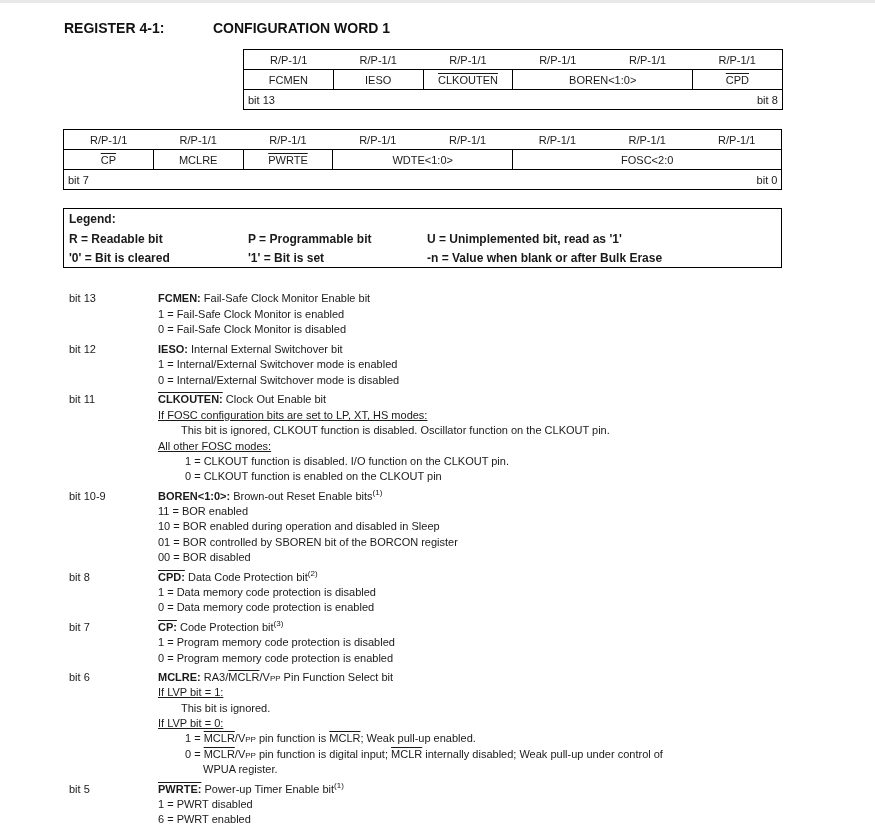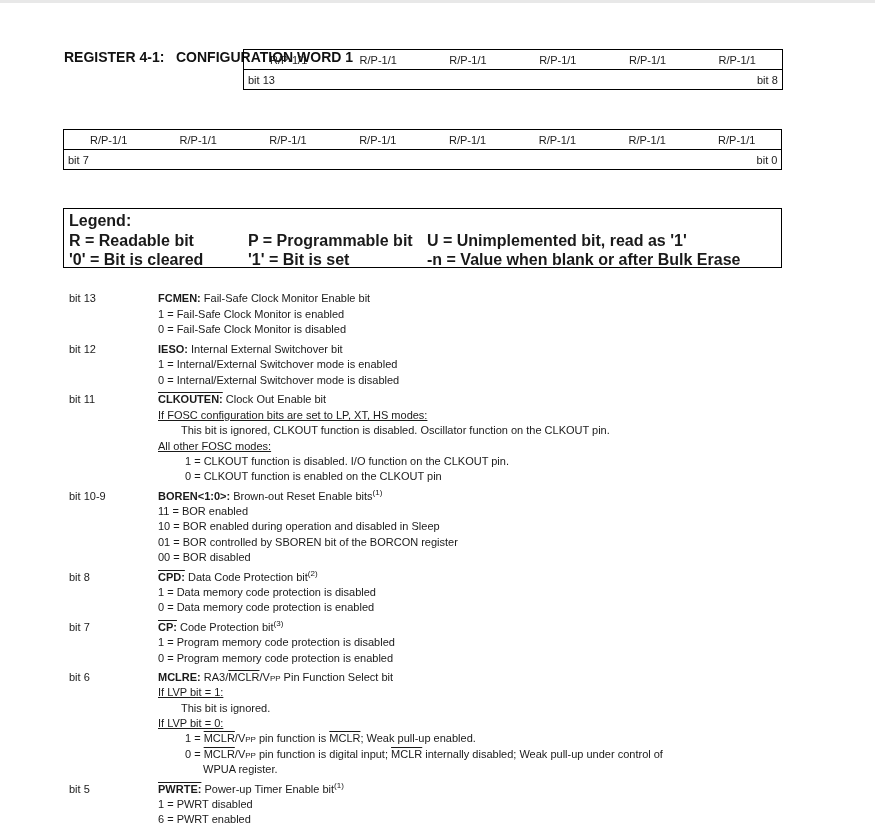--- a/index.html
+++ b/index.html
@@ -8,41 +8,41 @@
     background: #ffffff;
     font-family: "Liberation Sans", sans-serif;
     color: #1a1a1a;
     position: relative;
   }
   .topband { position: absolute; left: 0; top: 0; width: 875px; height: 3px; background: #e8e8e8; }
   .title {
     position: absolute; top: 20px; left: 64px;
     font-weight: bold; font-size: 14px; color: #111;
   }
-  .title .reg { display: inline-block; width: 112px; margin-top: 29px; }
+  .title .reg { display: inline-block; width: 149px; }
   table.reg {
     position: absolute; border-collapse: collapse;
     font-size: 11px; table-layout: fixed;
   }
   table.reg td {
     border: 1px solid #000; height: 19px; padding: 0; text-align: center;
     white-space: nowrap;
   }
   table.reg tr.access td { border-left: none; border-right: none; }
   table.reg tr.access td:first-child { border-left: 1px solid #000; }
   table.reg tr.access td:last-child { border-right: 1px solid #000; }
   table.reg tr.bits td { text-align: left; padding: 0 4px; }
   .bits-row { display: flex; justify-content: space-between; }
   .ov { text-decoration: overline; }
   #t1 { left: 243px; top: 49px; width: 539px; }
   #t2 { left: 63px; top: 129px; width: 719px; }
 
   .legend {
     position: absolute; left: 63px; top: 208px; width: 717px; height: 58px;
-    border: 1px solid #000; font-size: 16px;
+    border: 1px solid #000; font-size: 12px;
   }
   .legend .lh { position: absolute; left: 5px; top: 3px; font-weight: bold; }
   .legend .li { position: absolute; font-weight: bold; }
 
   .desc { position: absolute; left: 0; top: 0; font-size: 11px; }
   .row { position: absolute; white-space: nowrap; }
   .bitno { left: 69px; }
   .c1 { left: 158px; }
   .c2 { left: 181px; }
   .c3 { left: 185px; }
@@ -72,20 +72,27 @@
   </colgroup>
   <tbody>
       <tr class="access">
     <td>R/P-1/1</td>
     <td>R/P-1/1</td>
     <td>R/P-1/1</td>
     <td>R/P-1/1</td>
     <td>R/P-1/1</td>
     <td>R/P-1/1</td>
   </tr>
+  <tr>
+    <td><span>FCMEN</span></td>
+    <td><span>IESO</span></td>
+    <td><span class="ov">CLKOUTEN</span></td>
+    <td colspan="2"><span>BOREN&lt;1:0&gt;</span></td>
+    <td><span class="ov">CPD</span></td>
+  </tr>
   <tr class="bits">
     <td colspan="6">
       <div class="bits-row">
         <span>bit 13</span>
         <span>bit 8</span>
       </div>
     </td>
   </tr>
 </tbody>
   </table>
@@ -104,20 +111,27 @@
   <tbody>
       <tr class="access">
     <td>R/P-1/1</td>
     <td>R/P-1/1</td>
     <td>R/P-1/1</td>
     <td>R/P-1/1</td>
     <td>R/P-1/1</td>
     <td>R/P-1/1</td>
     <td>R/P-1/1</td>
     <td>R/P-1/1</td>
+  </tr>
+  <tr>
+    <td><span class="ov">CP</span></td>
+    <td><span>MCLRE</span></td>
+    <td><span class="ov">PWRTE</span></td>
+    <td colspan="2"><span>WDTE&lt;1:0&gt;</span></td>
+    <td colspan="3"><span>FOSC&lt;2:0</span></td>
   </tr>
   <tr class="bits">
     <td colspan="8">
       <div class="bits-row">
         <span>bit 7</span>
         <span>bit 0</span>
       </div>
     </td>
   </tr>
 </tbody>

